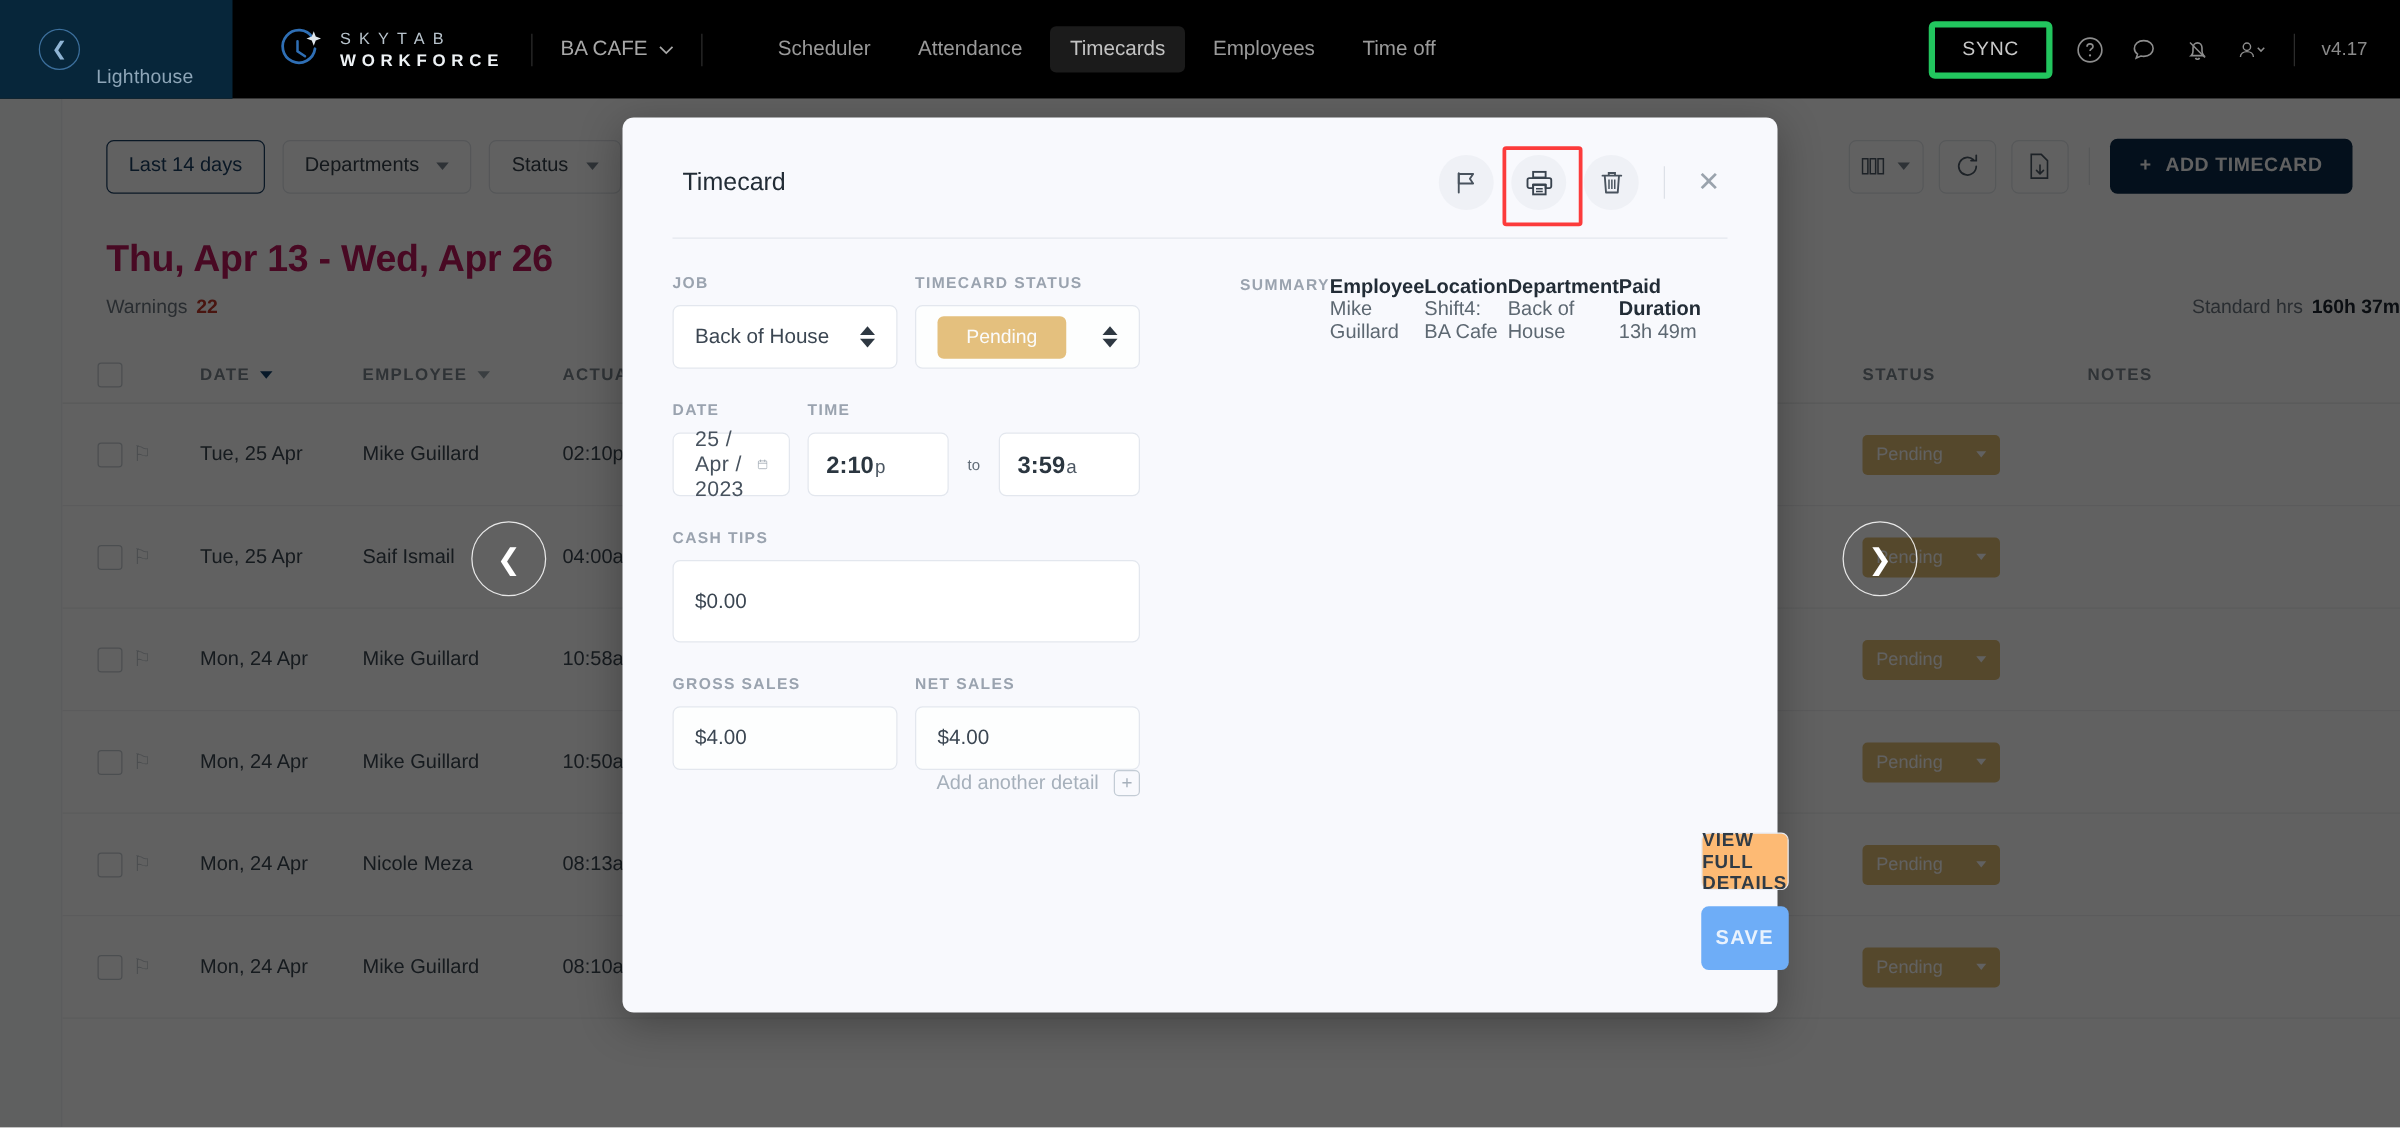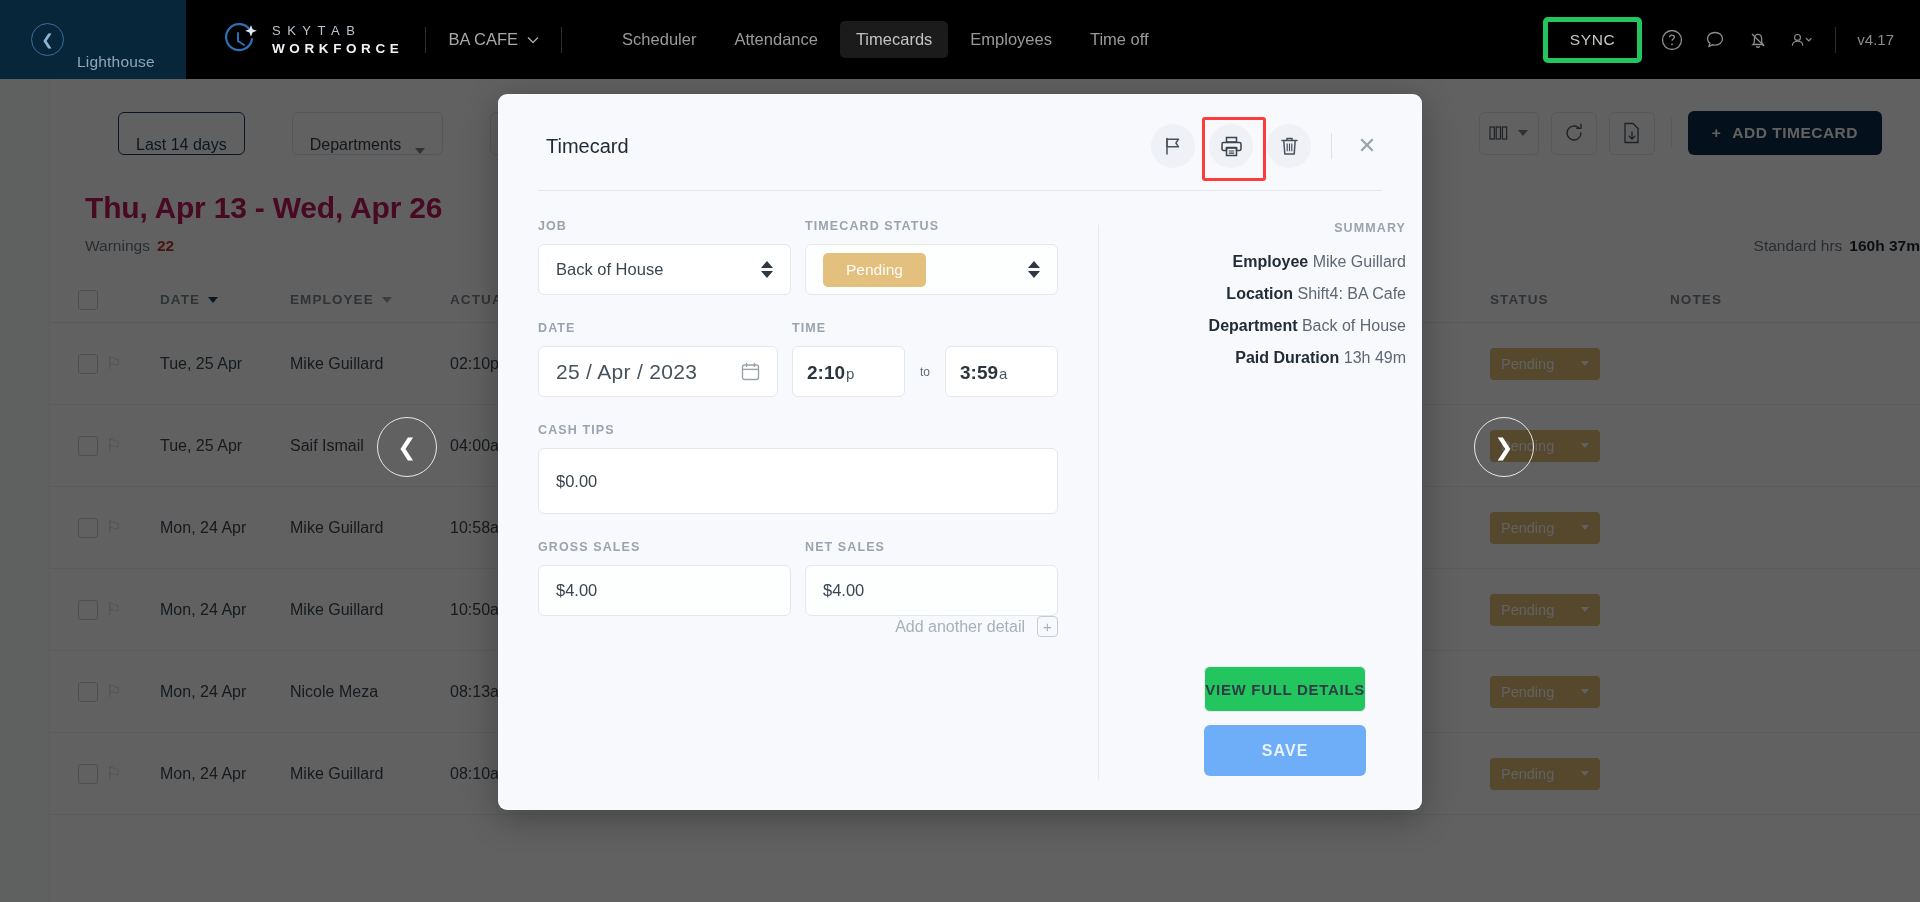--- a/index.html
+++ b/index.html
@@ -53,21 +53,21 @@
   .page {
     position: absolute; top: 79px; left: 0; width: 1920px; height: 823px;
     background: #fff;
   }
   .leftrail { position:absolute; top:0; left:0; width:50px; height:823px; background:#fafbfc; border-right:1px solid #eceef1; }
   .content { position:absolute; top:0; left:50px; width:1870px; height:823px; background:#fff; }
 
   .filterbar { display:flex; align-items:center; padding: 32px 38px 0 35px; gap: 14px; }
   .fchip {
     border:1px solid #dfe3e8; border-radius:6px; height:43px; padding:0 17px;
-    display:flex; align-items:flex-end; gap:14px; font-size:16px; color:#35404a; background:#fff;margin-left:33px;
+    display:flex; align-items:center; gap:14px; font-size:16px; color:#35404a; background:#fff;
   }
   .fchip.sel { border-color:#1c3f63; color:#1c3f63; }
   .chev { width:0;height:0;border-left:5px solid transparent;border-right:5px solid transparent;border-top:6px solid #7a848e; }
   .fb-right { margin-left:auto; display:flex; align-items:center; gap:12px; }
   .sqbtn { width:46px; height:43px; border:1px solid #e2e6ea; border-radius:6px; display:flex;align-items:center;justify-content:center;color:#4d5a66; }
   .sqbtn.wide { width:60px; gap:7px; }
   .tdiv { width:1px; height:30px; background:#e4e7ea; margin:0 4px; }
   .addbtn {
     background:#0b2b4a; color:#fff; border-radius:6px; height:44px; padding:0 24px;
     display:flex; align-items:center; gap:11px; font-size:15.5px; font-weight:700; letter-spacing:.5px;
@@ -141,39 +141,39 @@
     border:3px solid #fc3b3b; border-radius:3px;
   }
   .m-sep { width:1px; height:26px; background:#dde1e8; margin:0 6px; }
   .m-close { color:#9aa3ad; font-size:22px; width:30px; text-align:center; }
 
   .m-rule { height:1px; background:#e3e7ee; margin: 22px 40px 0 40px; }
 
   .m-body { display:flex; flex: 1; padding: 0 0 0 0; }
   .m-left { width: 600px; padding: 28px 40px 0 40px; }
   .m-vrule { width:1px; background:#e6eaf0; margin: 34px 0 30px 0; }
-  .m-right { flex:1; padding: 30px 16px 0 40px; display:flex; flex-direction:column;align-items:flex-end; }
+  .m-right { flex:1; padding: 30px 16px 0 40px; display:flex; flex-direction:row; }
 
   .flabel { font-size:12.5px; font-weight:700; letter-spacing:1.1px; color:#9aa3af; margin-bottom:11px; }
   .frow { display:flex; gap:14px; }
   .fcol { flex:1; }
   .inp {
     background:#fff; border:1px solid #e3e7ee; border-radius:6px; height:51px;
     display:flex; align-items:center; padding: 0 17px; font-size:16.5px; color:#3b4652;
   }
   .inp.plain { background:#fdfefe; }
   .stepper { margin-left:auto; display:flex; flex-direction:column; gap:3px; color:#2b3views; }
   .st-up { width:0;height:0;border-left:6px solid transparent;border-right:6px solid transparent;border-bottom:7px solid #2e3842; }
   .st-dn { width:0;height:0;border-left:6px solid transparent;border-right:6px solid transparent;border-top:7px solid #2e3842; }
   .statuspill {
     background:#e4c07e; color:#fbfbfb; border-radius:5px; padding:8px 23px; font-size:15.5px;
   }
   .sect { margin-top: 26px; }
   .datefield { justify-content: space-between; }
-  .dateval { color:#47525e; font-size:21px; letter-spacing:.3px; }
+  .dateval { color:#47525e; font-size:17px; letter-spacing:.3px; }
   .timewrap { display:flex; align-items:center; gap:15px; }
   .timebox {
     background:#fff; border:1px solid #e3e7ee; border-radius:6px; height:51px; min-width:113px;
     display:flex; align-items:baseline; padding: 0 14px; font-size:19px; font-weight:700; color:#2b3640;
     line-height:51px;
   }
   .timebox .sfx { font-size:15px; font-weight:400; color:#4b5662; margin-left:1px; }
   .toword { font-size:12px; color:#636e79; }
 
   .addmore {
@@ -182,21 +182,21 @@
   }
   .plusbox { width:21px;height:21px;border:1.5px solid #c3ccd5;border-radius:4px;
      display:flex;align-items:center;justify-content:center;color:#a6b0bb;font-size:15px; line-height:1;}
 
   .sumlabel { font-size:12.5px; font-weight:700; letter-spacing:1.1px; color:#9aa3af; margin-bottom:18px; }
   .sumrow { font-size:16px; color:#5d6872; margin-bottom:14px; }
   .sumrow b { color:#222c36; font-weight:700; }
 
   .m-btns { margin-top:auto; padding-right:40px; padding-bottom:34px; }
   .btn-ghost {
-    background:#22c55e; border:1px solid #e8eaef; border-radius:6px; height:46px;
+    background:#fdba74; border:1px solid #e8eaef; border-radius:6px; height:46px;
     display:flex;align-items:center;justify-content:center; font-size:15px; font-weight:700;
     color:#303b46; letter-spacing:.7px; margin-bottom:13px;
   }
   .btn-primary {
     background:#6eadf7; border-radius:6px; height:51px;
     display:flex;align-items:center;justify-content:center; font-size:16px; font-weight:700;
     color:#e9f2fd; letter-spacing:1.1px;
   }
   svg { display:block; }
 </style>

